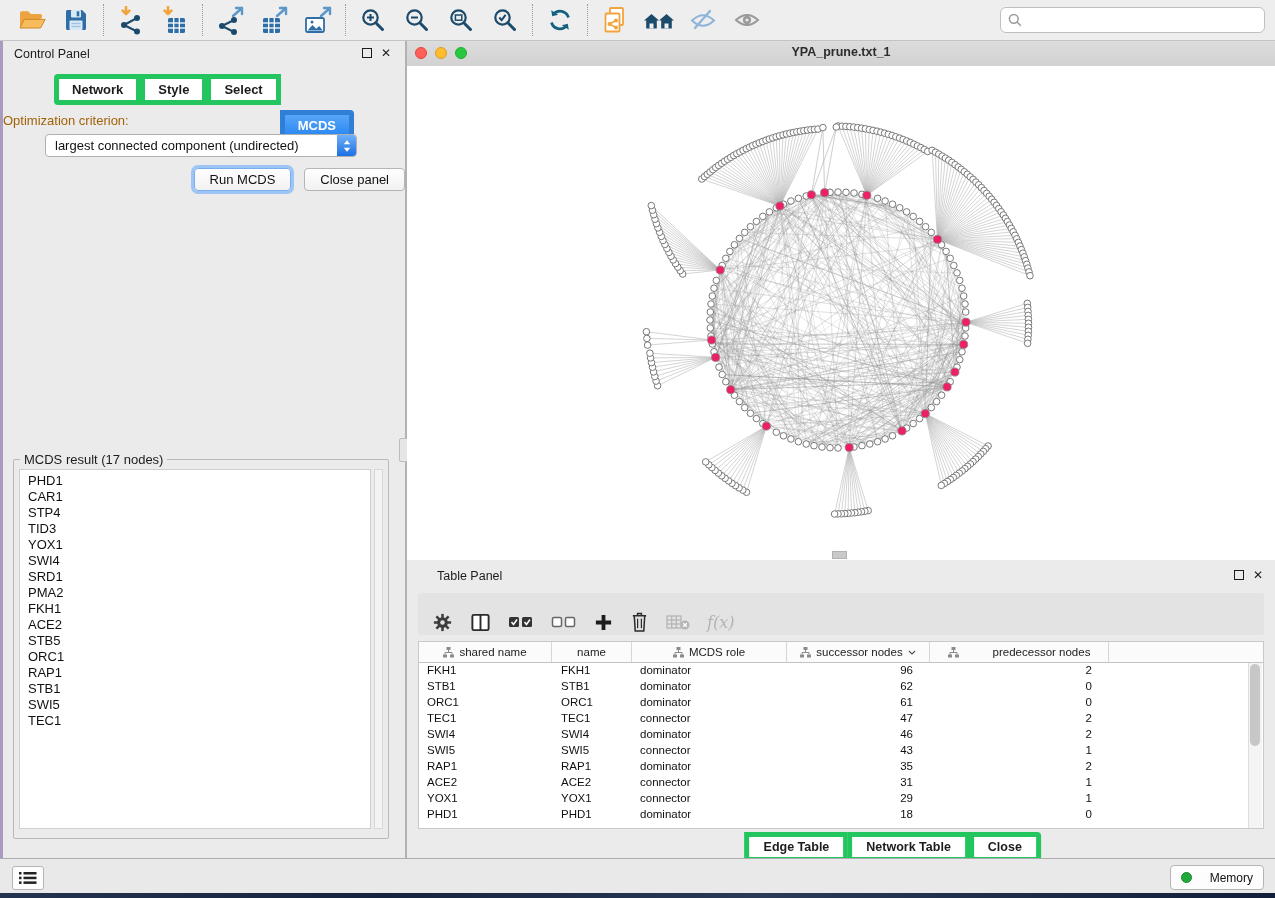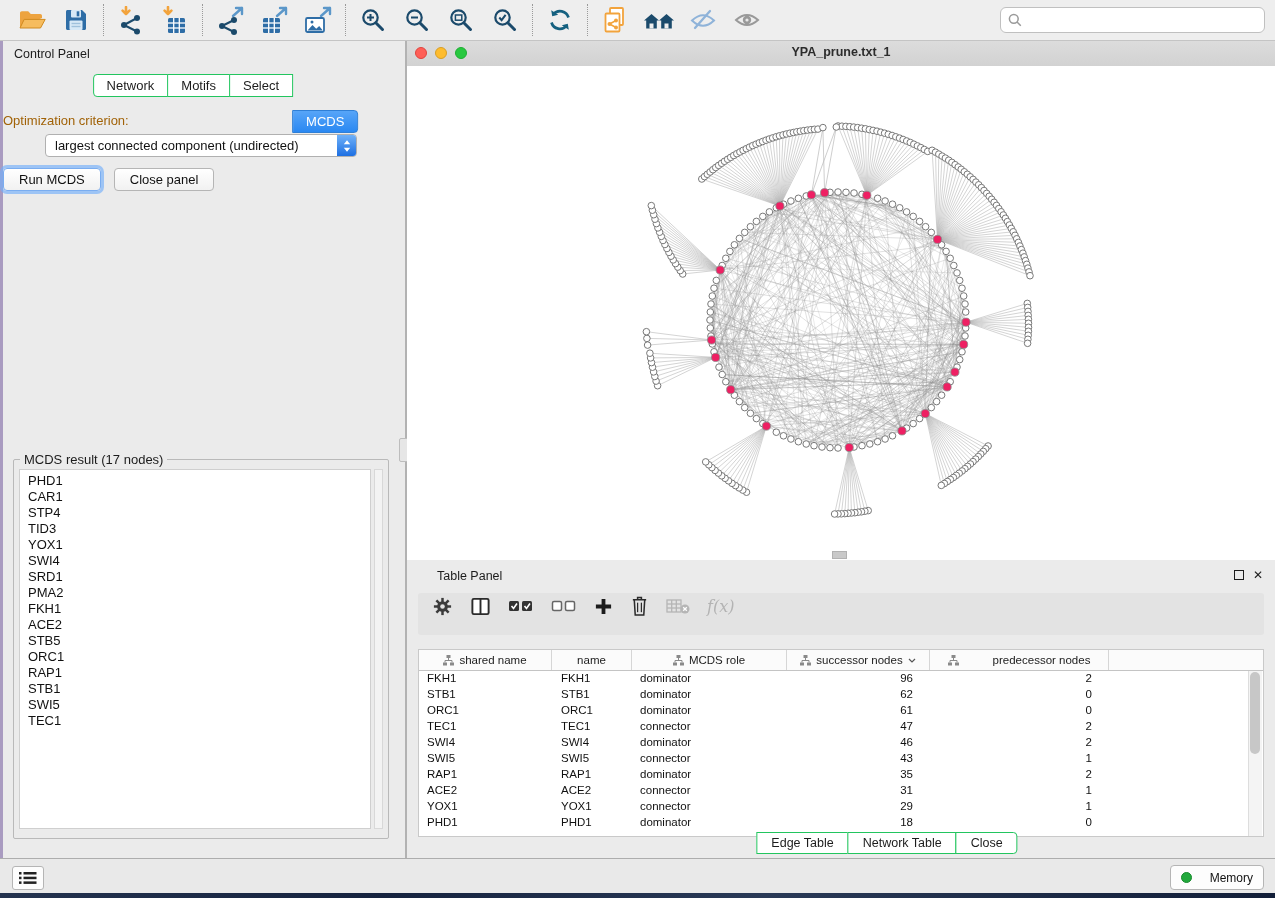--- a/index.html
+++ b/index.html
@@ -14,43 +14,43 @@
   .tbtn{width:44px;height:34px;display:flex;align-items:center;justify-content:center;flex:0 0 auto;cursor:default;}
   .tsep{width:0;height:32px;border-left:1px dotted #9a9a9a;margin:0 5px;flex:0 0 auto;}
   .searchbox{margin-left:auto;width:265px;height:26px;background:#fff;border:1px solid #c0c0c0;border-radius:6px;
              display:flex;align-items:center;padding:0 7px;box-sizing:border-box;}
   .searchbox input{border:none;outline:none;flex:1;font-size:12px;margin-left:5px;background:transparent;font-family:inherit;}
 
   
   .desk-edge{position:absolute;left:0;top:41px;width:3px;height:817px;background:#a99bc0;}
 
   
-  .cpanel{position:absolute;left:3px;top:41px;width:402px;height:817px;background:#ebebeb;padding-left:43px;}
+  .cpanel{position:absolute;left:3px;top:41px;width:402px;height:817px;background:#ebebeb;}
   .panel-title-row{position:absolute;left:0;top:0;width:100%;height:26px;}
   .panel-title{position:absolute;left:11px;top:6px;font-size:12.5px;color:#1c1c1c;}
   .winctl{position:absolute;top:7px;display:flex;gap:9px;align-items:center;}
   .cpanel .winctl{right:14px;}
   .float-box{width:8px;height:8px;border:1.6px solid #1c1c1c;display:inline-block;}
   .close-x{font-size:12px;font-weight:bold;color:#1c1c1c;line-height:10px;}
 
   .seg-tabs{position:absolute;left:50%;transform:translateX(-50%);display:flex;}
   .cpanel .seg-tabs{top:33px;}
-  .seg{height:21px;line-height:21px;background:#fff;border:1px solid #22c55e;font-size:13px;color:#1c1c1c;
-       text-align:center;padding:0 13px;margin-left:-1px;cursor:default;}
+  .seg{height:21px;line-height:21px;background:#fff;border:5px solid #22c55e;font-size:13px;color:#1c1c1c;
+       text-align:center;padding:0 13px;margin-left:-1px;cursor:default;font-weight:bold;}
   .seg.first{border-radius:4px 0 0 4px;margin-left:0;}
   .seg.last{border-radius:0 4px 4px 0;}
   .seg.sel{background:linear-gradient(#57a5f8,#2a88f2);border-color:#2f7fd6;color:#fff;margin-top:36px;}
 
   .opt-label{position:absolute;left:0;top:72px;width:100%;text-align:left;font-size:13px;color:#a16207;}
   .dropdown{position:absolute;left:42px;top:93px;width:312px;height:23px;background:#fff;border:1px solid #b0b0b0;
             border-radius:4px;display:flex;align-items:center;box-sizing:border-box;}
   .dropdown .dtext{flex:1;font-size:13px;color:#111;padding-left:9px;white-space:nowrap;}
   .stepper{width:19px;height:21px;border-radius:0 3px 3px 0;background:linear-gradient(#6fb1f9,#1d6fe2);
            display:flex;align-items:center;justify-content:center;}
-  .btn-row{position:absolute;left:0;top:127px;width:100%;display:flex;justify-content:flex-start;gap:13px;}
+  .btn-row{position:absolute;left:0;top:127px;width:100%;display:flex;justify-content:flex-end;gap:13px;}
   .macbtn{height:23px;background:linear-gradient(#ffffff,#f1f1f1);border:1px solid #b5b5b5;border-radius:4px;
           font-size:13px;color:#111;padding:0 15px;line-height:21px;cursor:default;font-family:inherit;}
   .macbtn.focused{box-shadow:0 0 0 3px rgba(115,175,250,.65);border-color:#7aadf0;}
 
   .result-box{position:absolute;left:10px;top:418px;width:374px;height:378px;border:1px solid #b9b9b9;
               border-radius:2px;background:#ebebeb;}
   .result-legend{position:absolute;left:6px;top:-8px;background:#ebebeb;padding:0 4px;font-size:13px;color:#1c1c1c;}
   .result-list{position:absolute;left:5px;top:9px;width:352px;height:360px;background:#fff;border:1px solid #cfcfcf;
                overflow:hidden;padding:3px 0 0 8px;box-sizing:border-box;}
   .result-scroll{position:absolute;right:5px;top:9px;width:9px;height:360px;background:#f3f3f3;border:1px solid #d8d8d8;box-sizing:border-box;}
@@ -72,25 +72,25 @@
   .tl-green{background:#28c840;border:1px solid #1eae32;}
   .net-title{position:absolute;left:0;top:4px;width:100%;text-align:center;font-size:12.5px;font-weight:700;color:#2c2c2c;}
   .net-canvas{position:absolute;left:0;top:25px;width:868px;height:494px;background:#fff;}
   .canvas-thumb{position:absolute;left:425px;top:485px;width:13px;height:6px;background:#c9c9c9;border:1px solid #b2b2b2;}
 
   
   .tpanel{position:absolute;left:407px;top:561px;width:868px;height:297px;background:#ebebeb;}
   .tpanel .winctl{right:12px;top:9px;}
   .tpanel .panel-title{top:8px;left:30px;}
   .ttoolbar{position:absolute;left:11px;top:32px;width:846px;height:42px;background:#e3e3e3;border-radius:3px;
-            display:flex;align-items:flex-start;gap:17px;padding-left:14px;box-sizing:border-box;}
+            display:flex;align-items:flex-end;gap:17px;padding-left:14px;box-sizing:border-box;}
   .ttool{display:flex;align-items:center;justify-content:center;height:26px;cursor:default;}
   .fx-label{font-family:"DejaVu Serif","Liberation Serif",serif;font-style:italic;font-size:16px;color:#b3b3b3;}
 
-  .ntable{position:absolute;left:11px;top:80px;width:846px;height:188px;background:#fff;border:1px solid #c9c9c9;box-sizing:border-box;margin-top:8px;}
+  .ntable{position:absolute;left:11px;top:80px;width:846px;height:188px;background:#fff;border:1px solid #c9c9c9;box-sizing:border-box;}
   .thead{display:flex;height:20px;border-bottom:1px solid #c4c4c4;background:#fbfbfb;}
   .th{display:flex;align-items:center;justify-content:center;gap:5px;font-size:11.5px;color:#1c1c1c;
       border-right:1px solid #d6d6d6;box-sizing:border-box;}
   .th.cfill{flex:1;border-right:none;}
   .c0{width:133px;} .c1{width:80px;} .c2{width:155px;} .c3{width:143px;} .c4{width:179px;gap:34px;}
   .tbody{position:absolute;left:0;top:20px;width:100%;}
   .tr{display:flex;height:16px;}
   .td{font-size:11.5px;line-height:16px;color:#111;box-sizing:border-box;white-space:nowrap;overflow:hidden;}
   .td.c0{padding-left:8px;}
   .td.c1{padding-left:9px;}
@@ -283,21 +283,21 @@
   <div class="cpanel">
     <div class="panel-title-row">
       <span class="panel-title">Control Panel</span>
       <span class="winctl">
         <span class="float-box"></span>
         <span class="close-x">✕</span>
       </span>
     </div>
     <div class="seg-tabs">
       <span class="seg first">Network</span>
-      <span class="seg">Motifs</span>
+      <span class="seg">Style</span>
       <span class="seg">Select</span>
       <span class="seg last sel">MCDS</span>
     </div>
     <div class="opt-label">Optimization criterion:</div>
     <div class="dropdown">
       <span class="dtext">largest connected component (undirected)</span>
       <span class="stepper">
         <svg viewBox="0 0 10 14" width="10" height="14">
           <path d="M5 1.2l3.2 4H1.8z" fill="#fff"></path>
           <path d="M5 12.8l3.2-4H1.8z" fill="#fff"></path>

